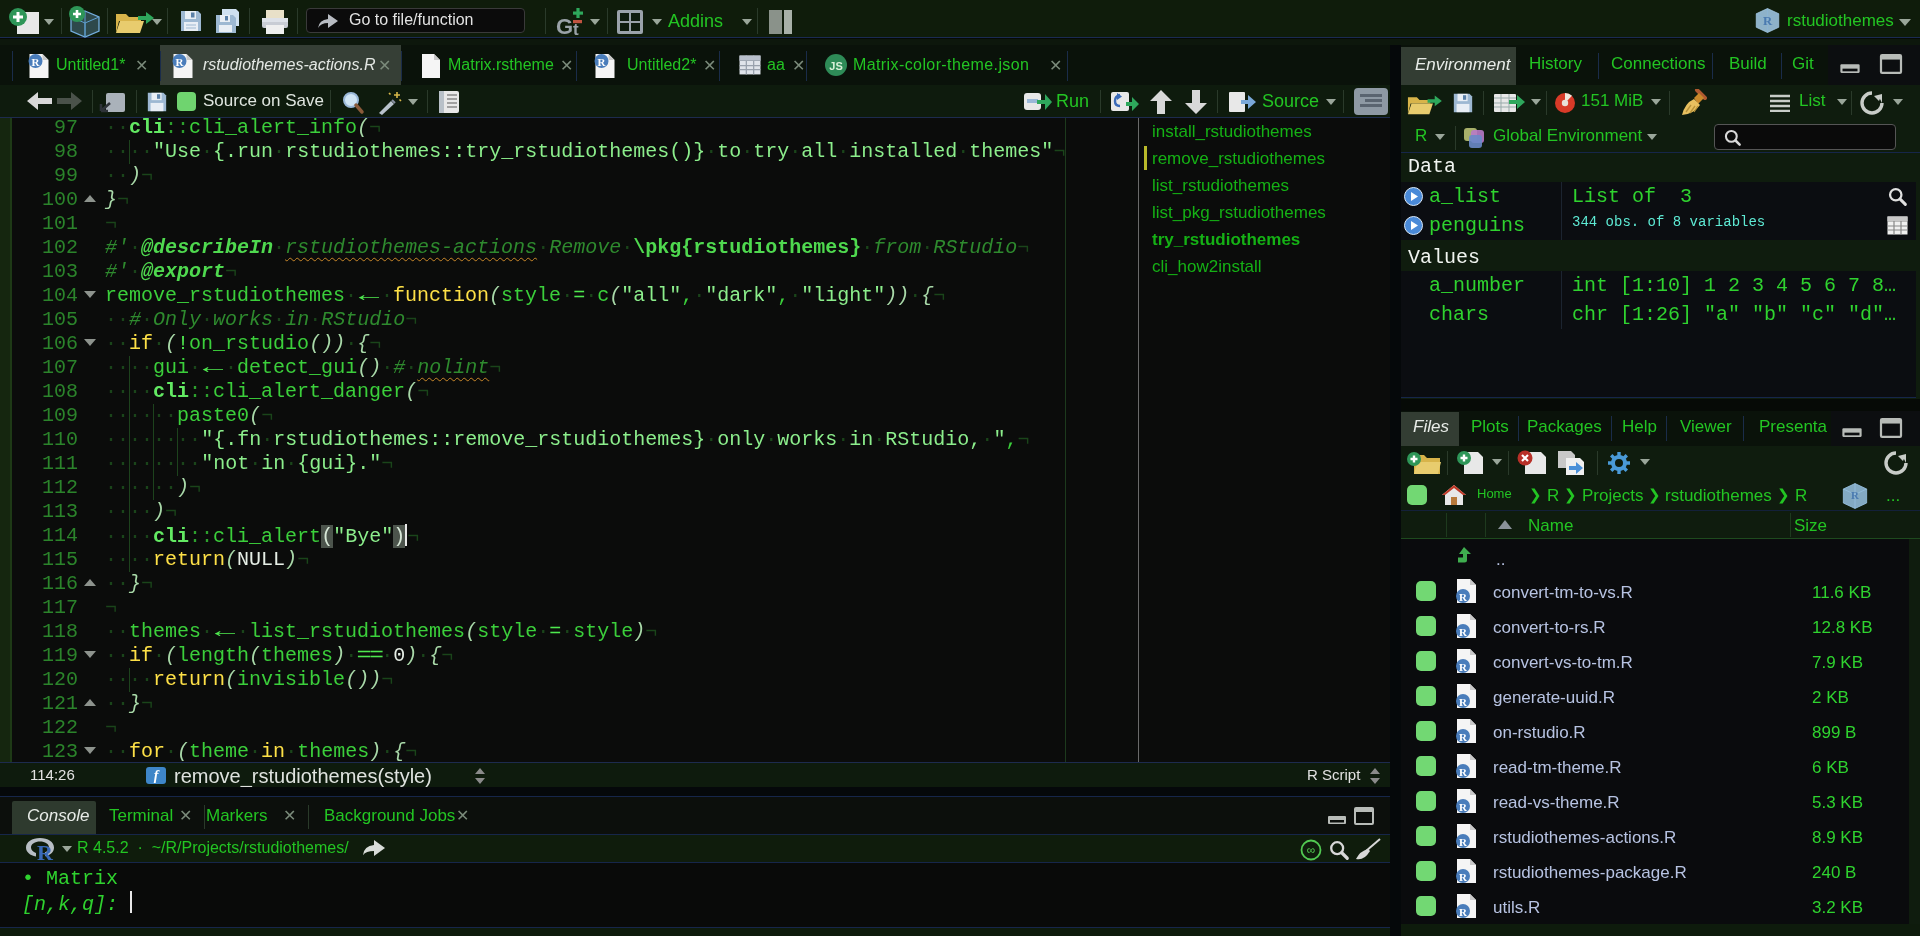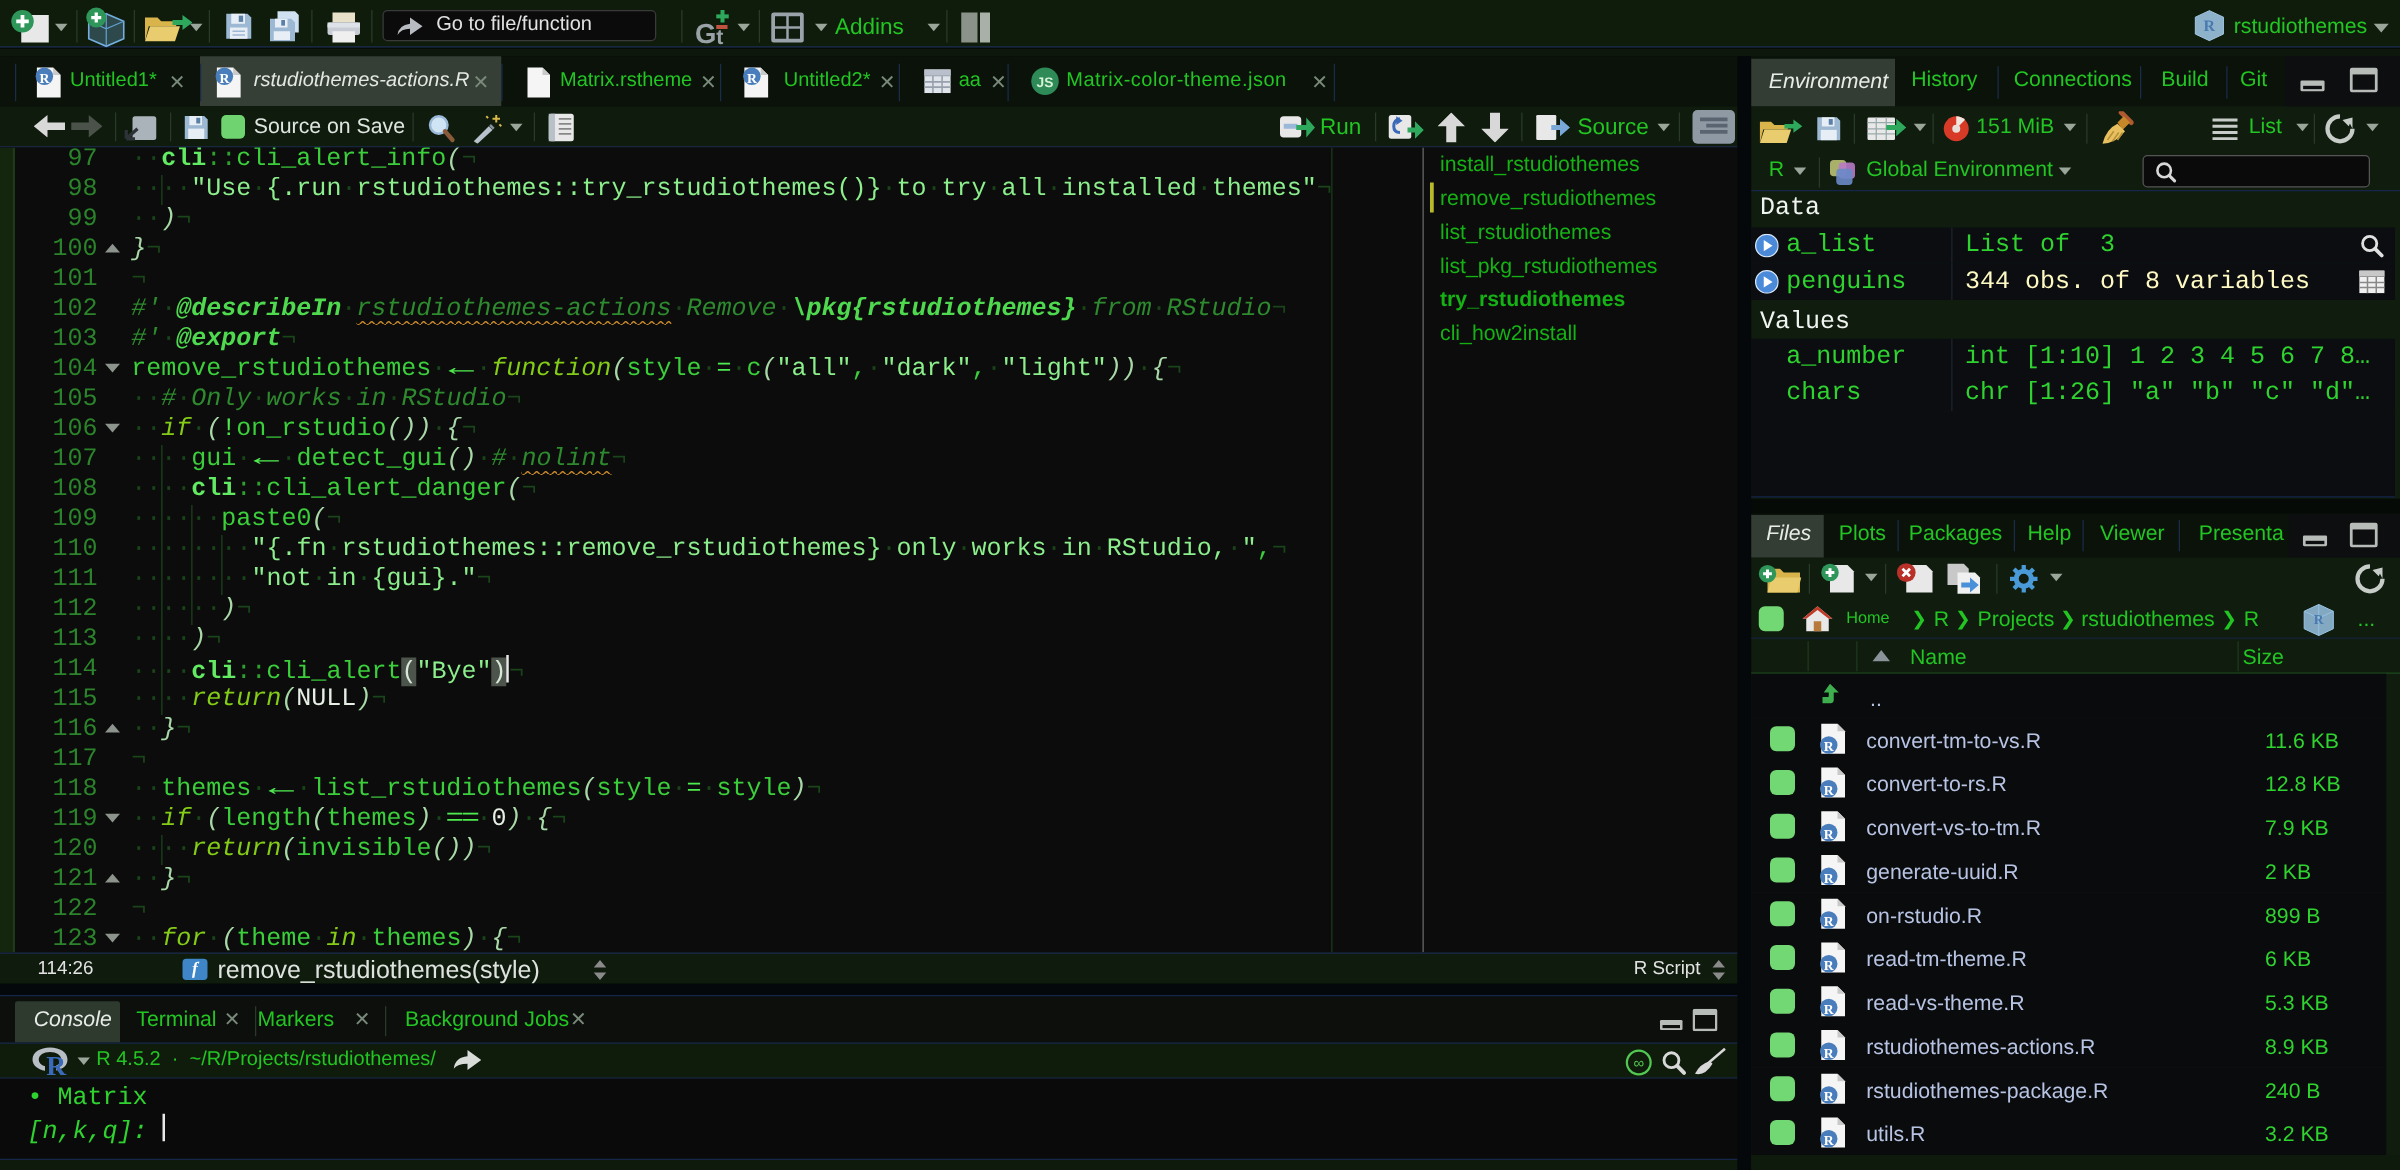--- a/index.html
+++ b/index.html
@@ -7,24 +7,24 @@
 .abs { position:absolute; }
 .mono { font-family:"Liberation Mono", monospace; }
 
 pre.code { font-family:"Liberation Mono", monospace; font-size:20px; line-height:24px; }
 .cl { height:24px; white-space:pre; }
 .n { color:#3bcf3b; }
 .b { color:#63ea63; font-weight:bold; }
 .o { color:#2da02d; }
 .p { color:#a8d8a8; font-style:italic; }
 .s { color:#8cee8c; }
-.k { color:#84cc16; font-style:italic; }
+.k { color:#fde047; }
 .c { color:#2e8a2e; font-style:italic; }
 .ct { color:#4fd94f; font-style:italic; font-weight:bold; }
-.cb { color:#4fd94f; font-style:italic; font-weight:bold; }
+.cb { color:#4fd94f; font-weight:bold; }
 .cu { color:#2e8a2e; font-style:italic; text-decoration:underline wavy #c8872a; text-decoration-thickness:1px; text-underline-offset:4px; }
 .cu2 { color:#2e8a2e; font-style:italic; text-decoration:underline wavy #c8872a; text-decoration-thickness:1px; text-underline-offset:4px; }
 .w { color:#e6eee6; }
 .a { color:#4fe84f; }
 .d { color:#1a451a; }
 .r { color:#1a451a; }
 .arr { display:inline-block; width:24px; text-align:center; transform:scaleX(1.7); }
 .eq { display:inline-block; width:24px; text-align:center; transform:scaleX(1.25); letter-spacing:-2px; }
 .mp { color:#d8e8d8; background:#4c544c; }
 .cursor { display:inline-block; width:2px; height:22px; background:#e8e8e8; vertical-align:-4px; }
@@ -692,21 +692,21 @@
         <path d="M15 15 L21 21" stroke="#e0e0e0" stroke-width="3.4" stroke-linecap="round"></path>
       </svg></div>
   </div>
 <div class="abs" style="left:1401px;top:211px;width:515px;height:29px;background:#0b0d11;">
     <div style="position:absolute;left:3px;top:5px;"><svg width="19" height="19" viewBox="0 0 19 19">
         <circle cx="9.5" cy="9.5" r="9" fill="#4a8ad8" stroke="#d8e8f8" stroke-width="1"></circle>
         <path d="M7 5 l7 4.5 -7 4.5 z" fill="#fff"></path>
       </svg></div>
     <div class="mono" style="position:absolute;left:28px;top:3px;color:#2fd32f;font-size:20px;white-space:pre;">penguins</div>
     <div style="position:absolute;left:160px;top:0;width:1px;height:29px;background:#1c2430;"></div>
-    <div class="mono" style="position:absolute;left:171px;top:3px;color:#fef9c3;font-size:20px;white-space:pre;">344 obs. of 8 variables</div>
+    <div class="mono" style="position:absolute;left:171px;top:3px;color:#5eead4;font-size:14px;white-space:pre;">344 obs. of 8 variables</div>
     <div style="position:absolute;left:486px;top:5px;"><svg width="21" height="19" viewBox="0 0 21 19">
         <rect x="0.5" y="0.5" width="20" height="18" fill="#f0f0f0"></rect>
         <path d="M0.5 5 h20 M0.5 10 h20 M0.5 14 h20 M7 0.5 v18 M14 0.5 v18" stroke="#888" stroke-width="1.2"></path>
         <rect x="0.5" y="0.5" width="20" height="4.5" fill="#c8c8c8"></rect>
       </svg></div>
   </div>
 <div class="abs" style="left:1401px;top:271px;width:515px;height:29px;background:#0b0d11;">
     <div class="mono" style="position:absolute;left:28px;top:3px;color:#2fd32f;font-size:20px;white-space:pre;">a_number</div>
     <div style="position:absolute;left:160px;top:0;width:1px;height:29px;background:#1c2430;"></div>
     <div class="mono" style="position:absolute;left:171px;top:3px;color:#2fd32f;font-size:20px;white-space:pre;">int [1:10] 1 2 3 4 5 6 7 8…</div>

